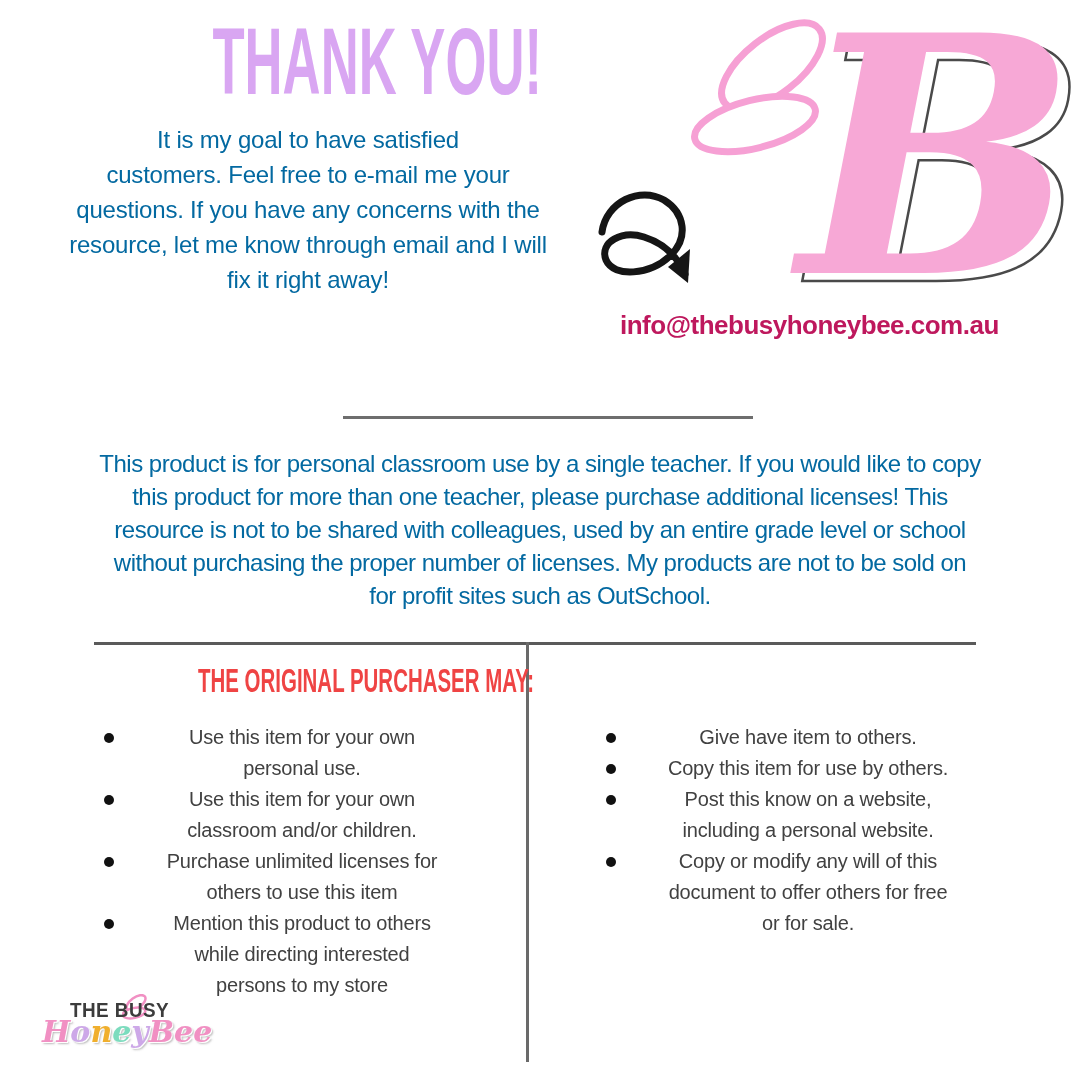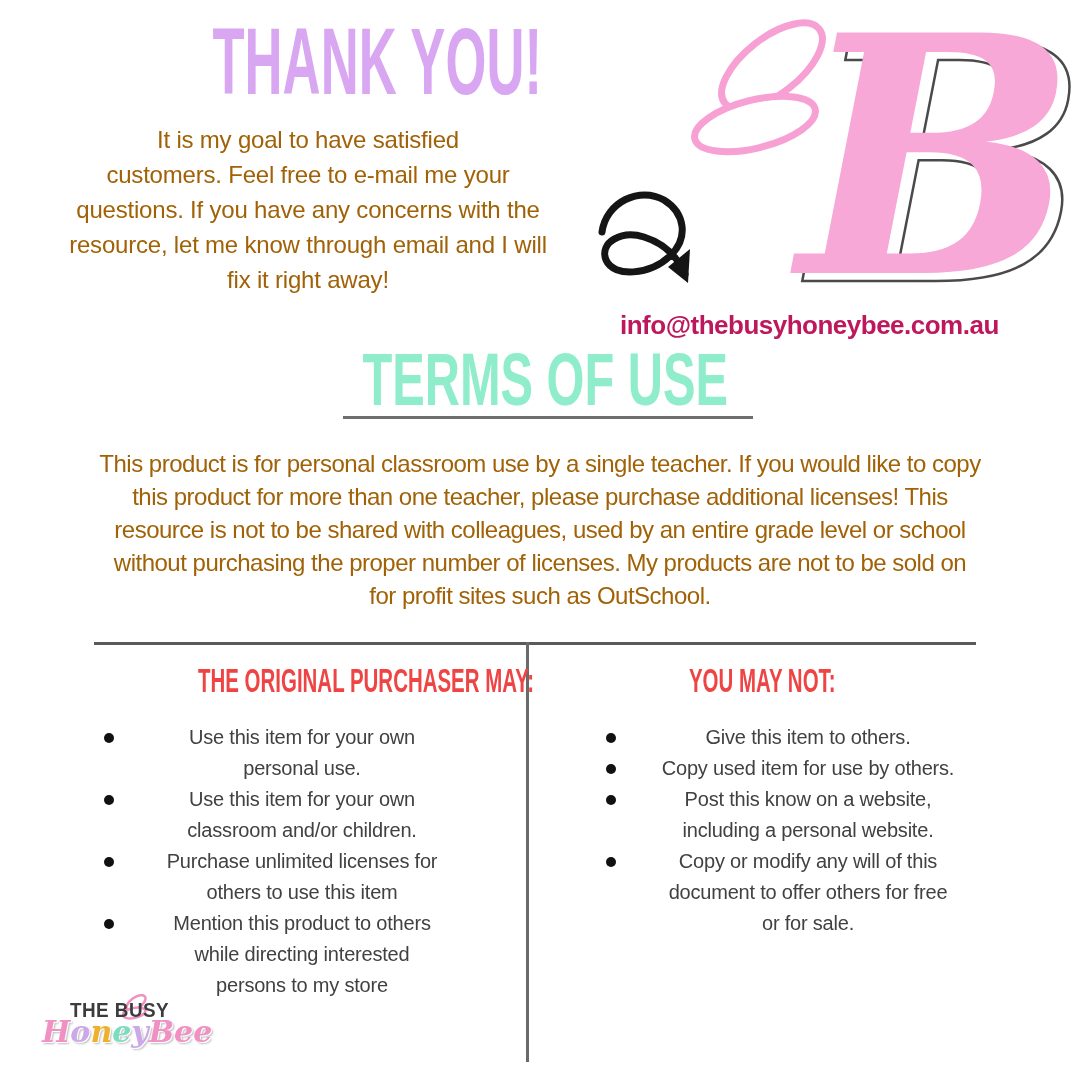--- a/index.html
+++ b/index.html
@@ -10,21 +10,21 @@
   .abs{position:absolute;}
 
   
   .display-title{font-weight:bold;text-align:center;white-space:nowrap;}
   .display-title .squeeze{display:inline-block;transform:scaleX(0.56);transform-origin:center;}
   #thank-title{left:83px;top:16px;width:420px;font-size:94px;line-height:92px;}
   #terms-title{left:45px;top:340px;width:1000px;font-size:75px;line-height:78px;}
   #terms-title .squeeze{transform:scaleX(0.65);}
 
   
-  .para{white-space:pre-line;text-align:center;color:#a16207;}
+  .para{white-space:pre-line;text-align:center;color:#0369a1;}
   #thank-body{left:28px;top:122px;width:560px;font-size:24px;line-height:35px;letter-spacing:-0.2px;}
   #terms-body{left:40px;top:447px;width:1000px;font-size:24px;line-height:33px;letter-spacing:-0.5px;}
 
   
   #terms-underline{left:343px;top:416px;width:410px;height:3px;background:#6e6e6e;}
   #columns-topline{left:94px;top:642px;width:882px;height:3px;background:#5a5a5a;}
   #columns-divider{left:526px;top:642px;width:3px;height:420px;background:#6a6a6a;}
 
   
   .col-heading{font-weight:bold;text-align:center;white-space:nowrap;font-size:33px;color:#ef4444;}
@@ -90,23 +90,20 @@
         <ellipse cx="82" cy="62" rx="60" ry="28" transform="rotate(-38 82 62)" fill="#ffffff" stroke="#f6a0d4" stroke-width="7"></ellipse>
         <ellipse cx="65" cy="120" rx="62" ry="24" transform="rotate(-14 65 120)" fill="#ffffff" stroke="#f6a0d4" stroke-width="7"></ellipse>
       </g>
       <text x="120" y="277" font-family="DejaVu Serif, serif" font-style="italic" font-weight="bold" font-size="330" fill="#ffffff" stroke="#4a4a4a" stroke-width="2.5">B</text>
       <text x="108" y="269" font-family="DejaVu Serif, serif" font-style="italic" font-weight="bold" font-size="330" fill="#f7a8d6">B</text>
     </svg>
   </div>
 
   <div class="abs" id="email">info@thebusyhoneybee.com.au</div>
 
-  <div class="abs display-title" id="terms-title" style="color: rgb(143, 237, 203);">
-    <span class="squeeze">TERMS OF USE</span>
-  </div>
   <div class="abs" id="terms-underline"></div>
 
   <div class="abs para" id="terms-body">This product is for personal classroom use by a single teacher. If you would like to copy
 this product for more than one teacher, please purchase additional licenses! This
 resource is not to be shared with colleagues, used by an entire grade level or school
 without purchasing the proper number of licenses. My products are not to be sold on
 for profit sites such as OutSchool.</div>
 
   <div class="abs" id="columns-topline"></div>
   <div class="abs" id="columns-divider"></div>
@@ -119,26 +116,23 @@
 personal use.</li>
     <li>Use this item for your own
 classroom and/or children.</li>
     <li>Purchase unlimited licenses for
 others to use this item</li>
     <li>Mention this product to others
 while directing interested
 persons to my store</li>
   </ul>
 
-  <div class="abs col-heading" id="col-right-heading">
-    <span class="squeeze">YOU MAY NOT:</span>
-  </div>
   <ul class="abs bullets" id="col-right-list">
-    <li>Give this item to others.</li>
-    <li>Copy used item for use by others.</li>
+    <li>Give have item to others.</li>
+    <li>Copy this item for use by others.</li>
     <li>Post this know on a website,
 including a personal website.</li>
     <li>Copy or modify any will of this
 document to offer others for free
 or for sale.</li>
   </ul>
 
   <div class="abs" id="footer-logo">
     <svg id="footer-wings" width="38" height="28" viewBox="0 0 38 28">
       <ellipse cx="14" cy="9" rx="11" ry="5.5" transform="rotate(-36 14 9)" fill="#ffffff" stroke="#f190c3" stroke-width="2.5"></ellipse>

